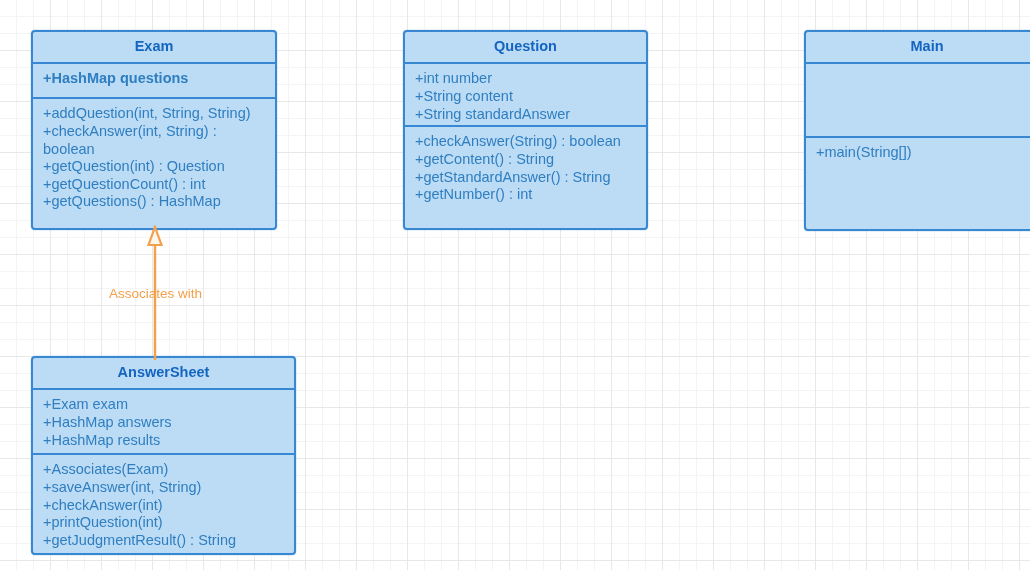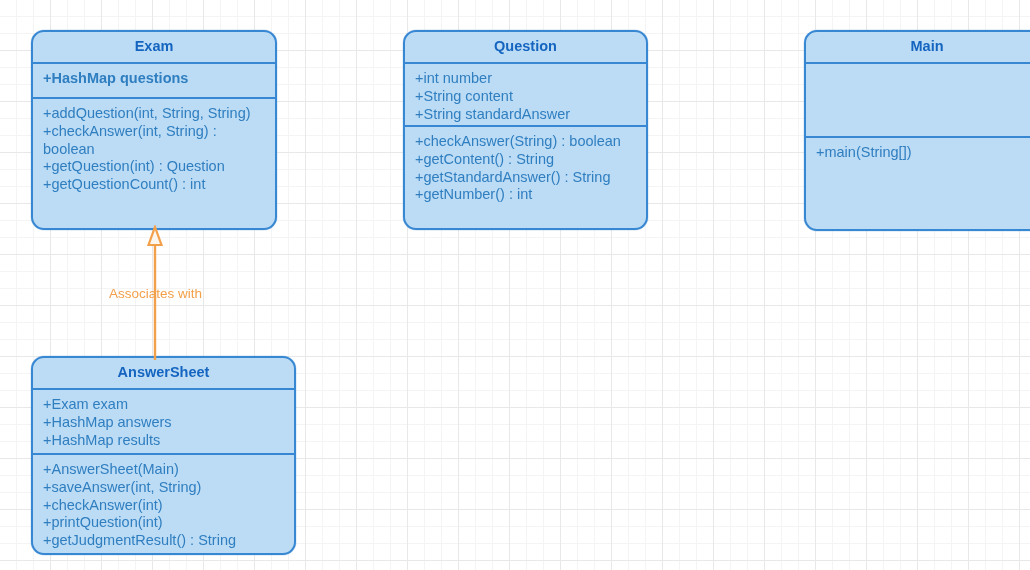--- a/index.html
+++ b/index.html
@@ -31,21 +31,21 @@
       17px 17px;
     background-position: -1px -1px, -1px -1px, -1px -1px, -1px -1px;
   }
 
   
   .uml-class {
     position: absolute;
     box-sizing: border-box;
     background: #bcdcf5;
     border: 2px solid #3887d2;
-    border-radius: 13px;
+    border-radius: 4px;
     box-shadow: 0 0 0 0.5px rgba(56,135,210,0.25);
     overflow: hidden;
   }
   .uml-title {
     box-sizing: border-box;
     width: 100%;
     text-align: center;
     font-size: 14.5px;
     font-weight: bold;
     color: #1565c0;
@@ -116,20 +116,21 @@
   <div class="uml-class" id="class-exam">
     <div class="uml-title">Exam</div>
     <div class="uml-compartment attrs" id="exam-attrs">
       <div class="uml-line">+HashMap questions</div>
     </div>
     <div class="uml-compartment methods">
       <div class="uml-line">+addQuestion(int, String, String)</div>
       <div class="uml-line">+checkAnswer(int, String) : boolean</div>
       <div class="uml-line">+getQuestion(int) : Question</div>
       <div class="uml-line">+getQuestionCount() : int</div>
+      <div class="uml-line">+getQuestions() : HashMap</div>
     </div>
   </div>
 
   <div class="uml-class" id="class-question">
     <div class="uml-title">Question</div>
     <div class="uml-compartment attrs" id="question-attrs">
       <div class="uml-line">+int number</div>
       <div class="uml-line">+String content</div>
       <div class="uml-line">+String standardAnswer</div>
     </div>
@@ -150,21 +151,21 @@
   </div>
 
   <div class="uml-class" id="class-answersheet">
     <div class="uml-title">AnswerSheet</div>
     <div class="uml-compartment attrs" id="answersheet-attrs">
       <div class="uml-line">+Exam exam</div>
       <div class="uml-line">+HashMap answers</div>
       <div class="uml-line">+HashMap results</div>
     </div>
     <div class="uml-compartment methods">
-      <div class="uml-line">+AnswerSheet(Main)</div>
+      <div class="uml-line">+Associates(Exam)</div>
       <div class="uml-line">+saveAnswer(int, String)</div>
       <div class="uml-line">+checkAnswer(int)</div>
       <div class="uml-line">+printQuestion(int)</div>
       <div class="uml-line">+getJudgmentResult() : String</div>
     </div>
   </div>
 
   <svg id="connector" viewBox="0 0 70 135">
     <line x1="35" y1="135" x2="35" y2="18" stroke="#f3a04a" stroke-width="2.4"></line>
     <polygon points="35,2 41.5,20 28.5,20" fill="#fdf6ee" stroke="#f3a04a" stroke-width="2.2" stroke-linejoin="miter"></polygon>

